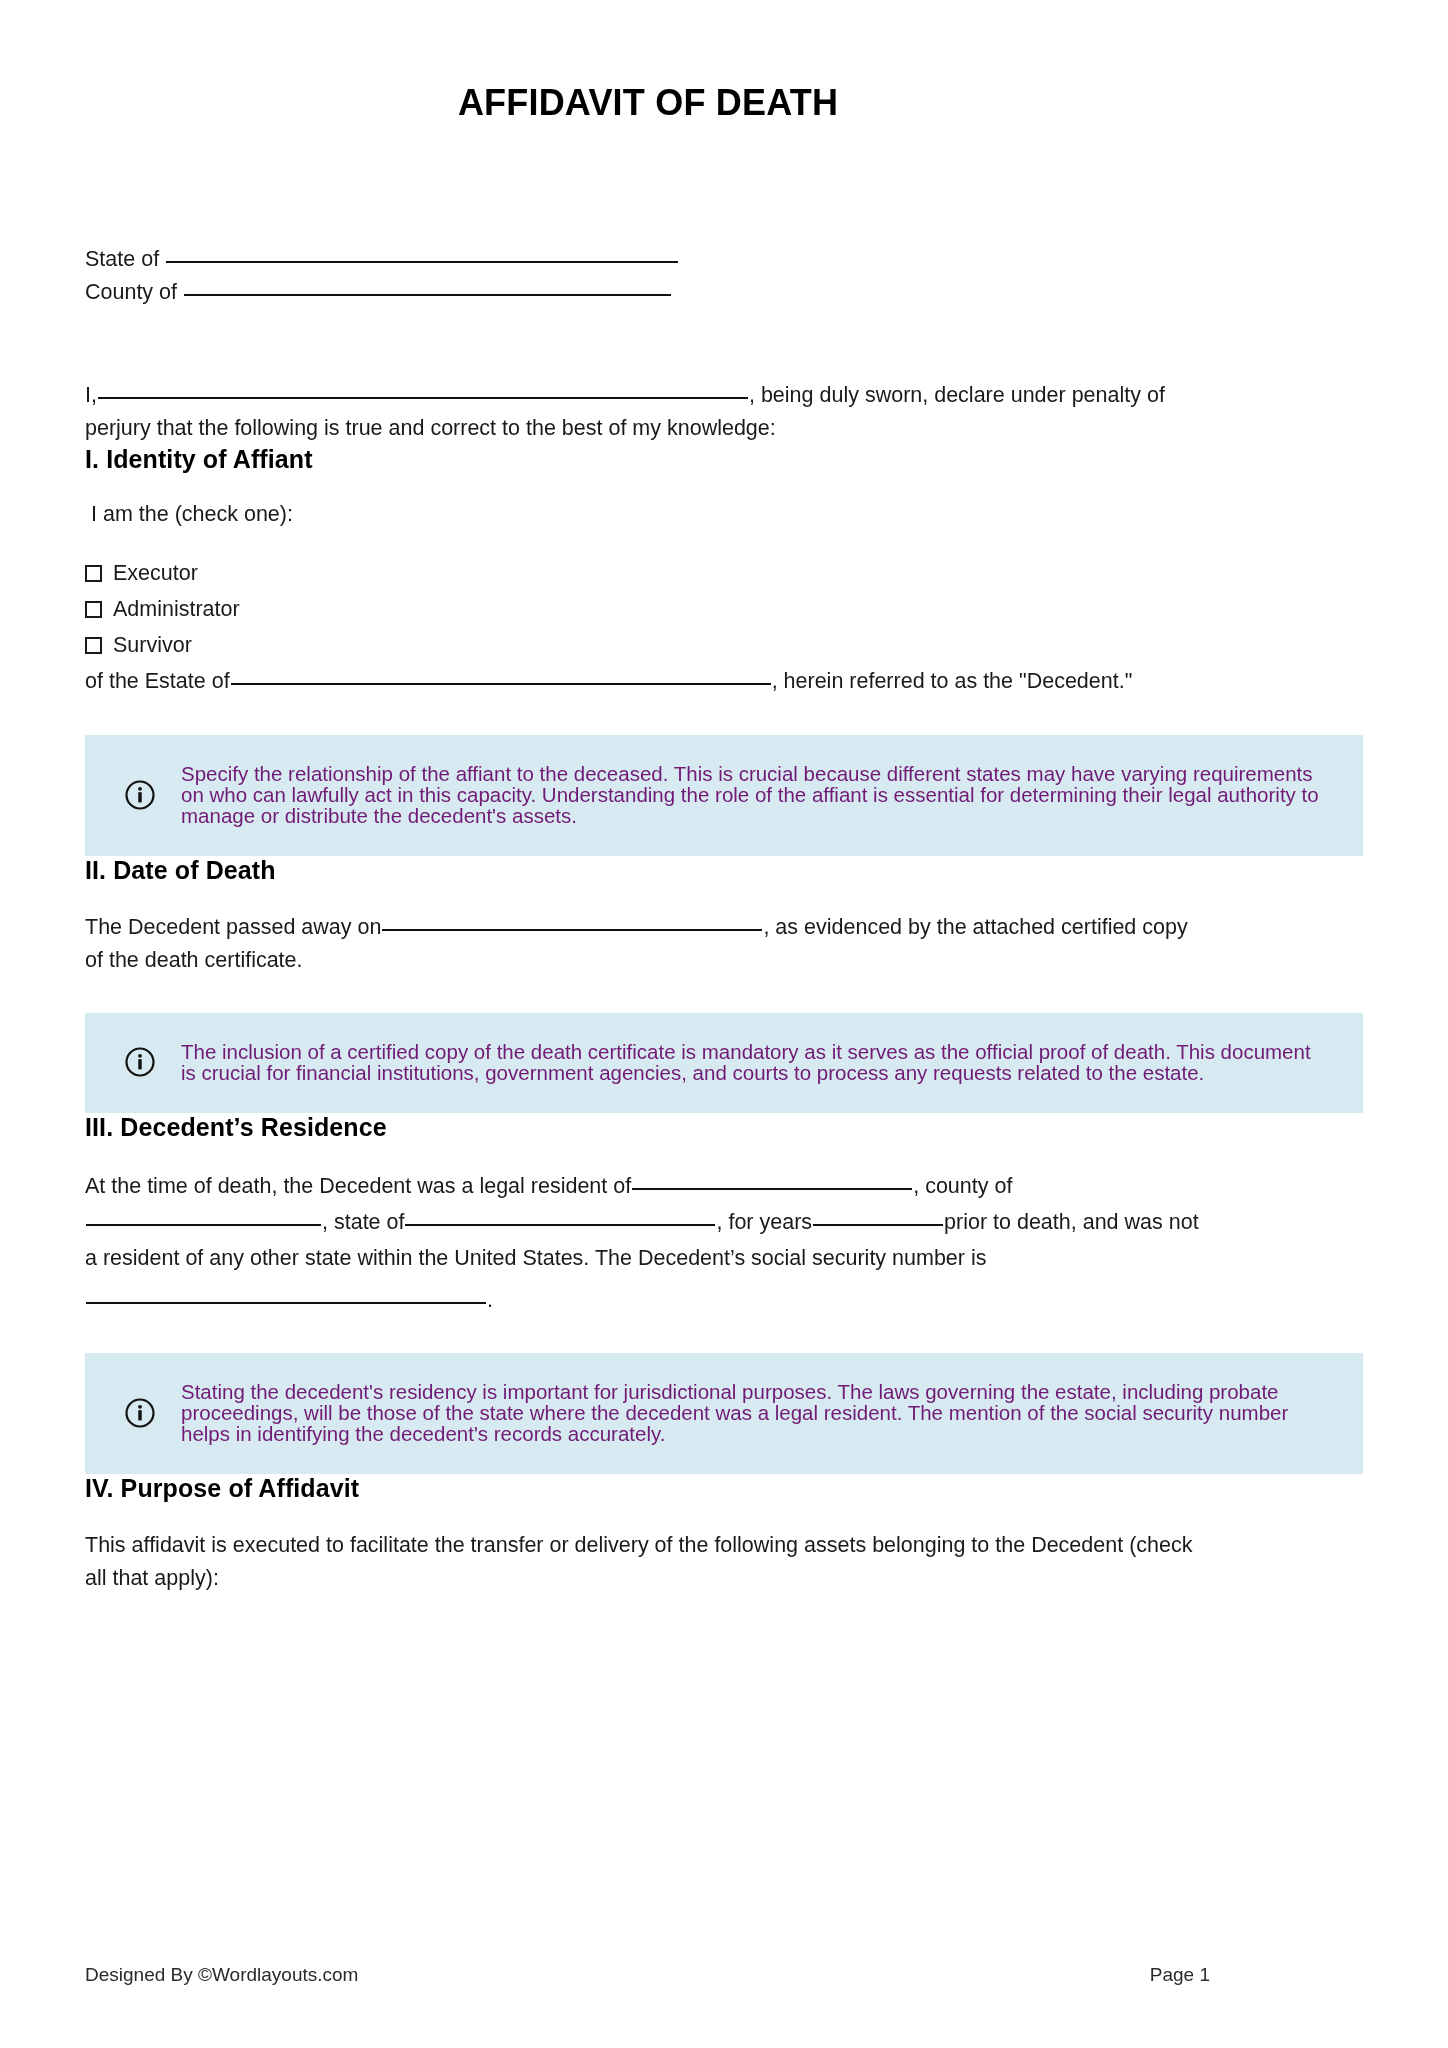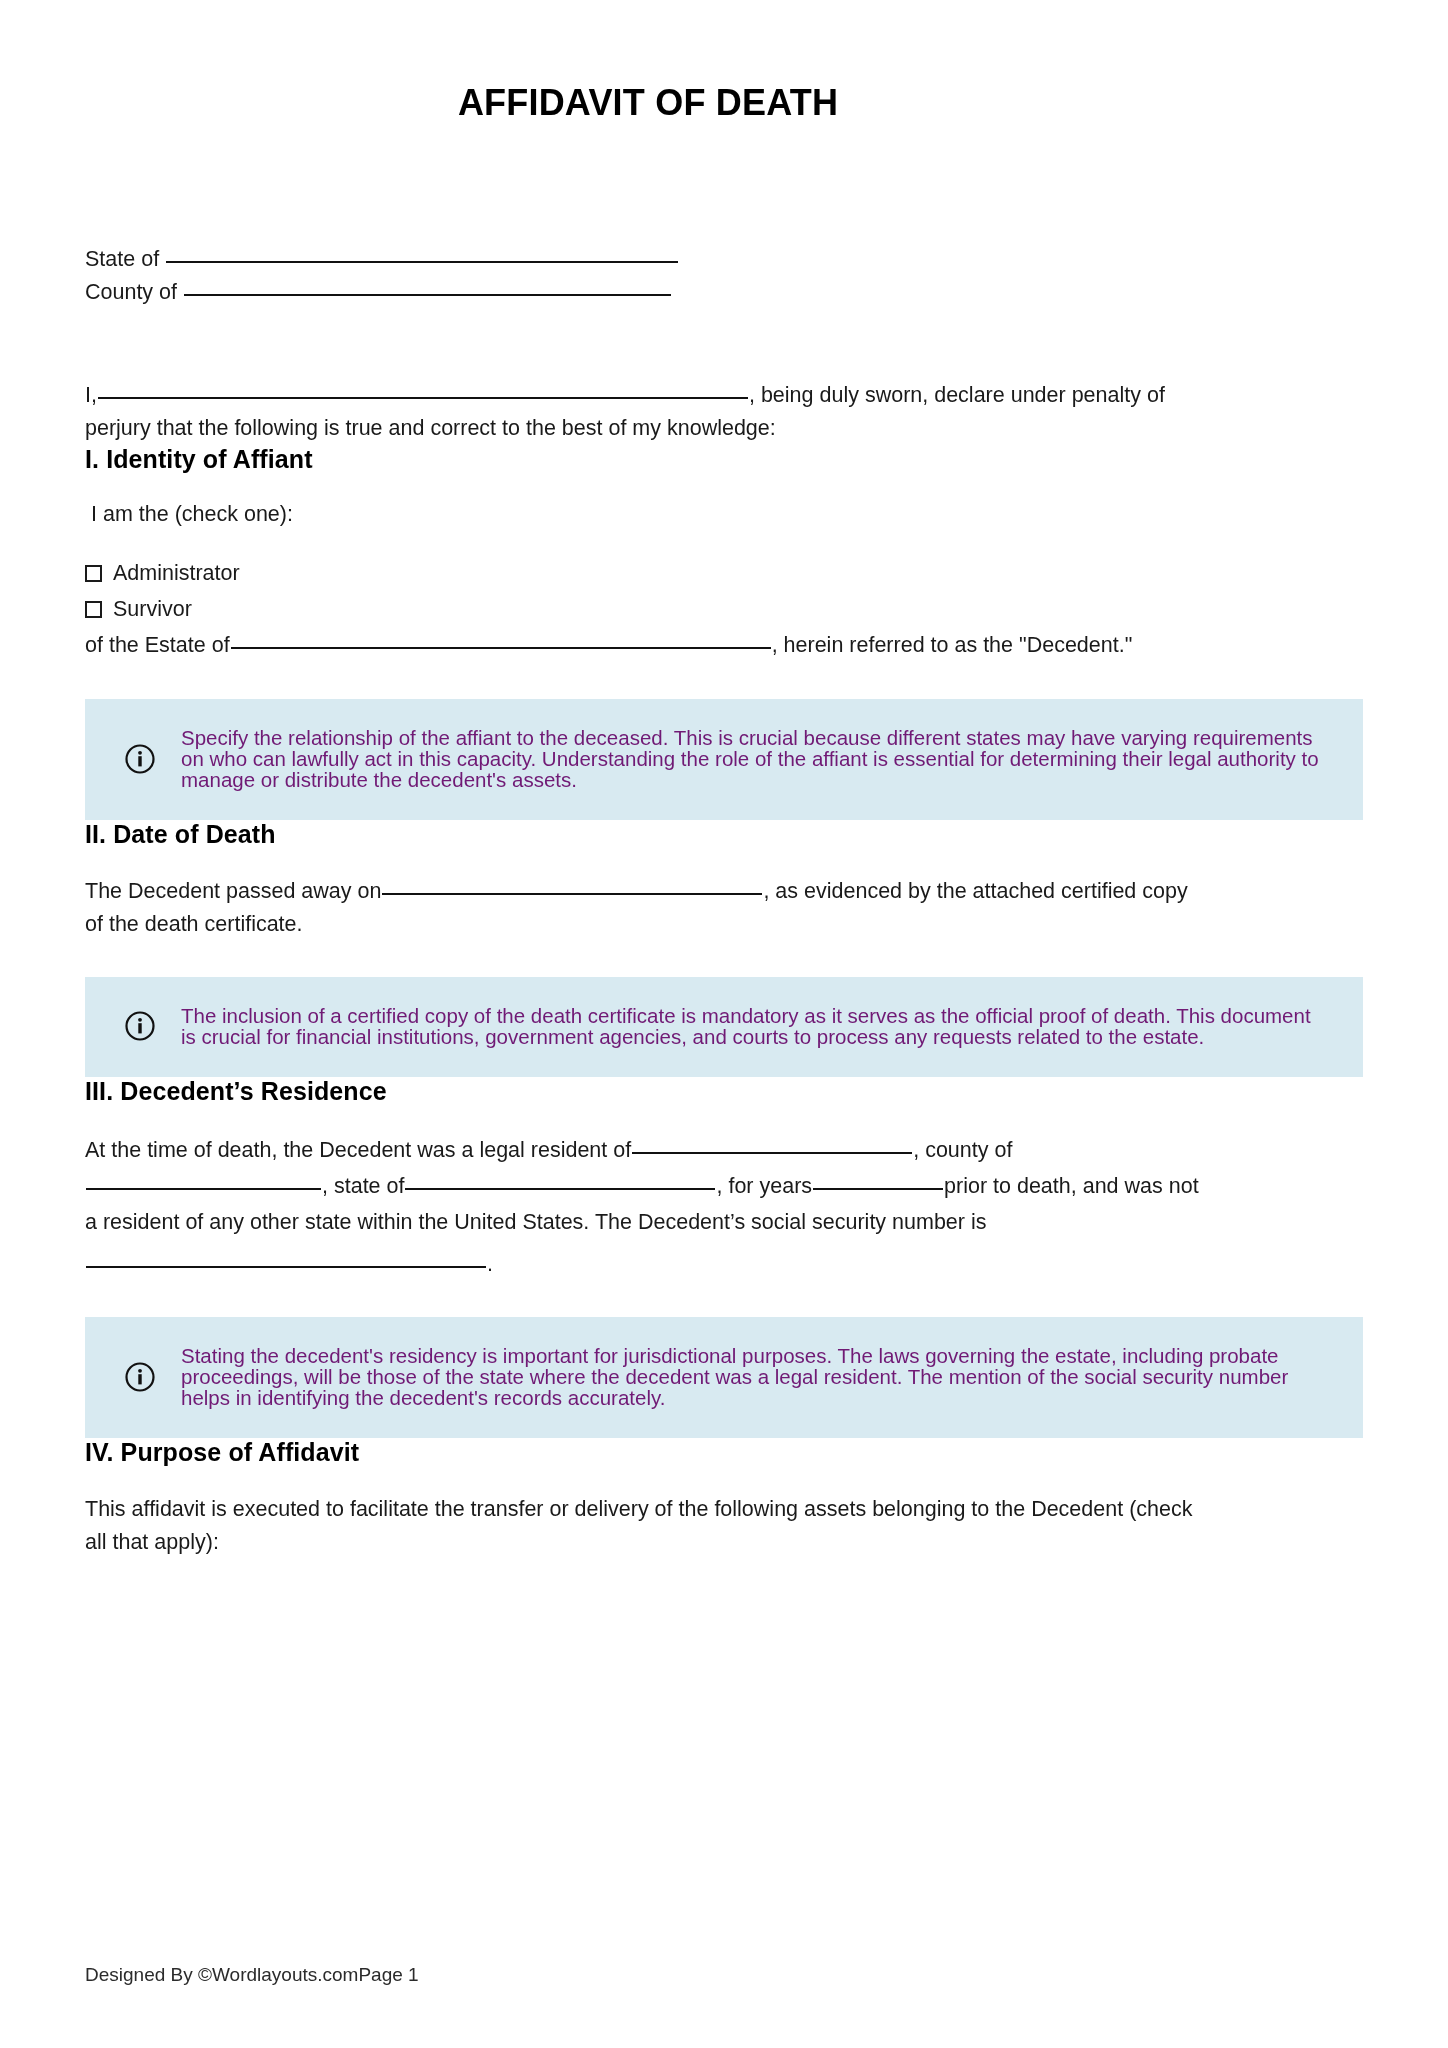--- a/index.html
+++ b/index.html
@@ -130,23 +130,24 @@
     color: #701a75;
   }
 
   .para { margin-top: 26px; }
   .para-s3 { margin-top: 26px; line-height: 36px; }
   .ssn-line { margin-top: 8px; }
 
   .footer {
     position: absolute;
     left: 85px;
-    right: 78px;
+    right: 86px;
     bottom: 62px;
     display: flex;
+    justify-content: space-between;
     font-size: 19px;
     color: #2b2b2b;
   }
 </style>
 </head>
 <body>
 
 <div class="page">
 
   <h1 class="doc-title">AFFIDAVIT OF DEATH</h1>
@@ -158,20 +159,21 @@
       <span class="blank b-county"></span></div>
   </div>
 
   <div class="block intro"><span>I,</span><span class="blank b-iam"></span><span>, being duly sworn, declare under penalty of perjury that the following is true and correct to the best of my knowledge:</span></div>
 
   <h2 class="section s1">I. Identity of Affiant</h2>
 
   <div class="block lead">I am the (check one):</div>
 
   <div class="block checklist">
+    <div class="check-row"><span class="cbox"></span><span>Executor</span></div>
     <div class="check-row"><span class="cbox"></span><span>Administrator</span></div>
     <div class="check-row"><span class="cbox"></span><span>Survivor</span></div>
     <div class="estate-line"><span>of the Estate of</span><span class="blank b-estate"></span><span>, herein referred to as the "Decedent."</span></div>
   </div>
 
   <div class="callout">
     <span class="callout-icon">
       <svg width="34" height="34" viewBox="0 0 34 34" aria-hidden="true">
         <circle cx="17" cy="17" r="13.5" fill="none" stroke="#111" stroke-width="2.2"></circle>
         <circle cx="17" cy="10.8" r="1.9" fill="#111"></circle>

